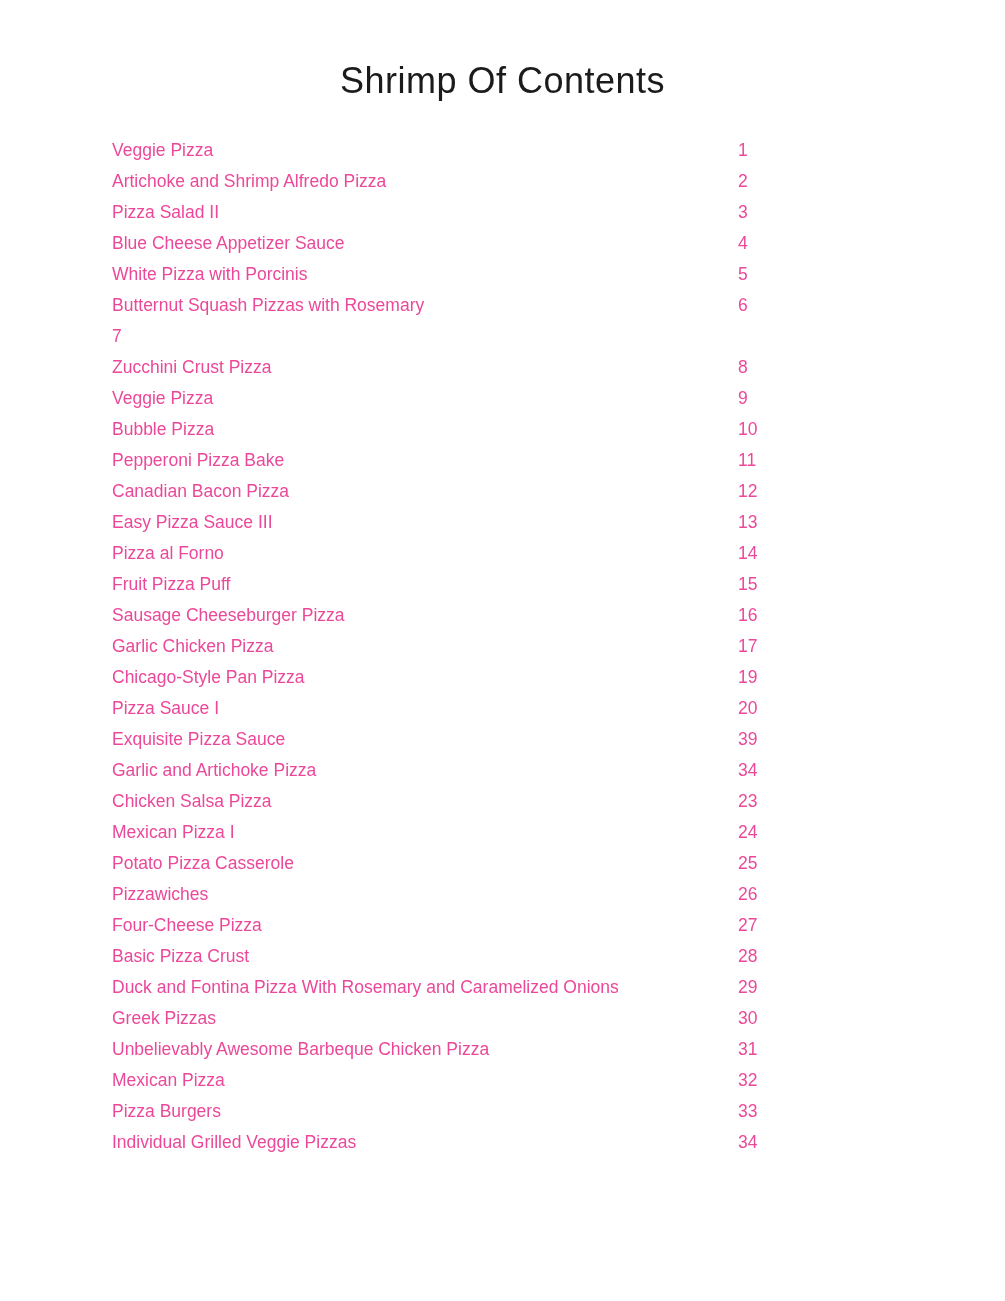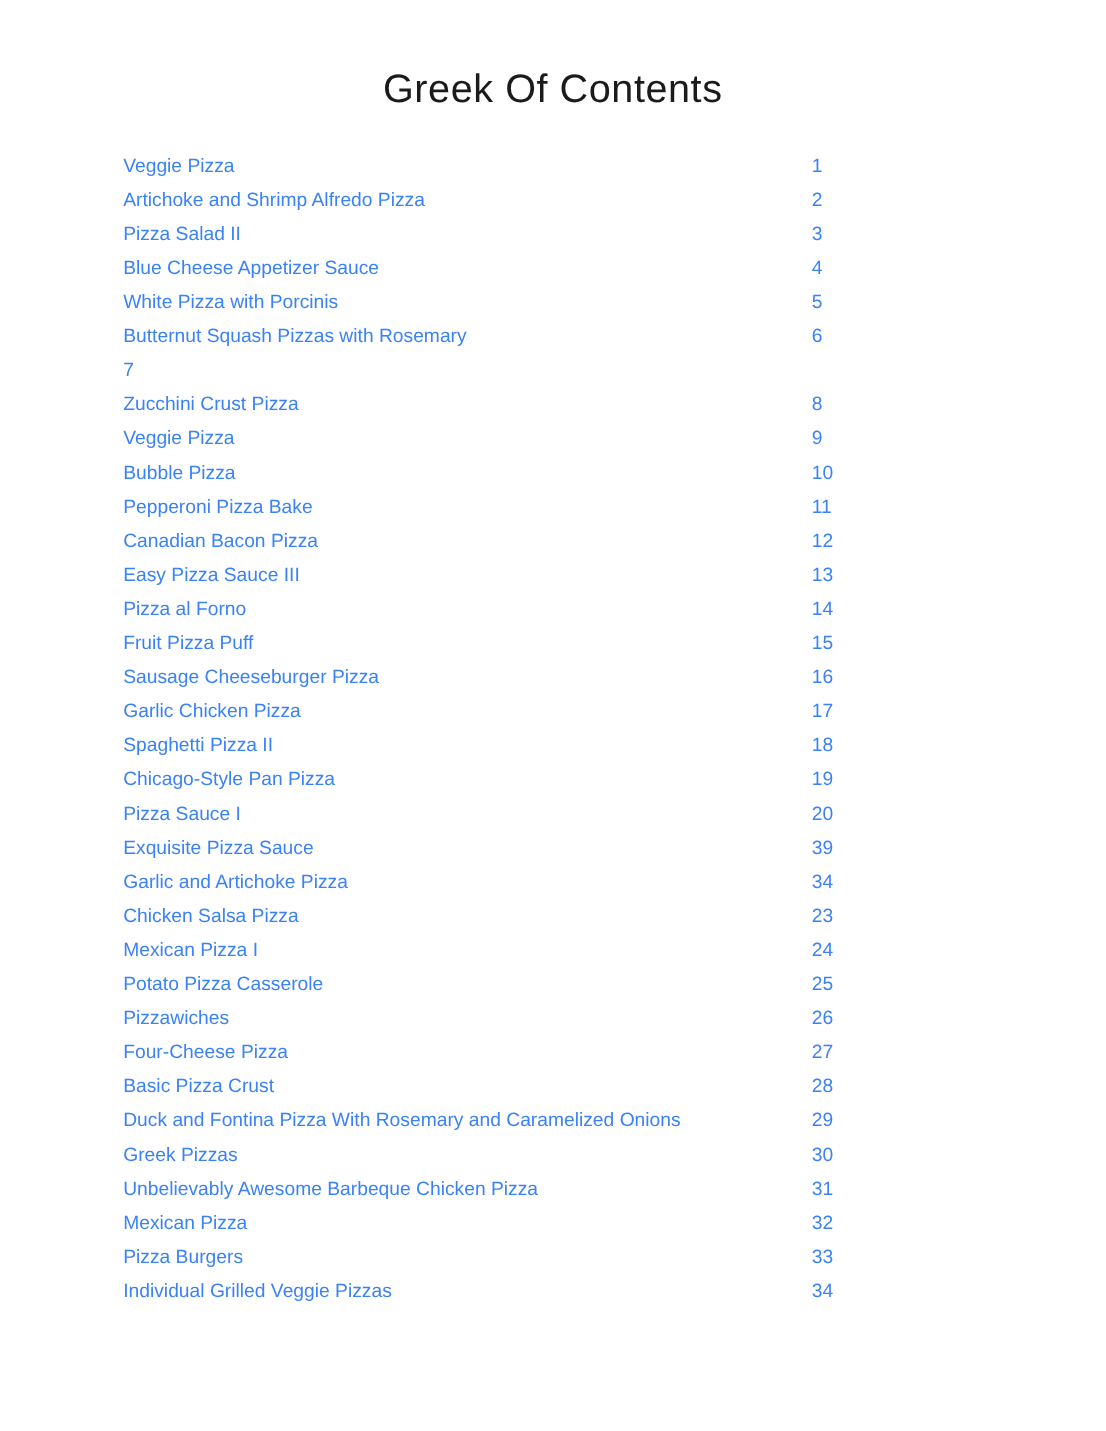--- a/index.html
+++ b/index.html
@@ -30,41 +30,41 @@
     top: 135px;
     left: 112px;
     right: 112px;
   }
   .toc-row {
     display: flex;
     align-items: center;
     height: 31px;
     font-size: 17.5px;
     line-height: 31px;
-    color: #3b82f6;
+    color: #ec4899;
     text-decoration: none;
     cursor: default;
   }
   .toc-label {
     width: 626px;
     flex: 0 0 626px;
     white-space: nowrap;
     overflow: hidden;
   }
   .toc-page-num {
     flex: 1;
     text-align: left;
     white-space: nowrap;
   }
 </style>
 </head>
 <body>
 
 <div class="page">
-  <h1 class="page-title">Greek Of Contents</h1>
+  <h1 class="page-title">Shrimp Of Contents</h1>
   <div class="toc" id="toc-list">
   <div class="toc-row">
     <span class="toc-label">Veggie Pizza</span>
     <span class="toc-page-num">1</span>
   </div>
 
   <div class="toc-row">
     <span class="toc-label">Artichoke and Shrimp Alfredo Pizza</span>
     <span class="toc-page-num">2</span>
   </div>
@@ -136,24 +136,20 @@
   <div class="toc-row">
     <span class="toc-label">Sausage Cheeseburger Pizza</span>
     <span class="toc-page-num">16</span>
   </div>
 
   <div class="toc-row">
     <span class="toc-label">Garlic Chicken Pizza</span>
     <span class="toc-page-num">17</span>
   </div>
 
-  <div class="toc-row">
-    <span class="toc-label">Spaghetti Pizza II</span>
-    <span class="toc-page-num">18</span>
-  </div>
 
   <div class="toc-row">
     <span class="toc-label">Chicago-Style Pan Pizza</span>
     <span class="toc-page-num">19</span>
   </div>
 
   <div class="toc-row">
     <span class="toc-label">Pizza Sauce I</span>
     <span class="toc-page-num">20</span>
   </div>

